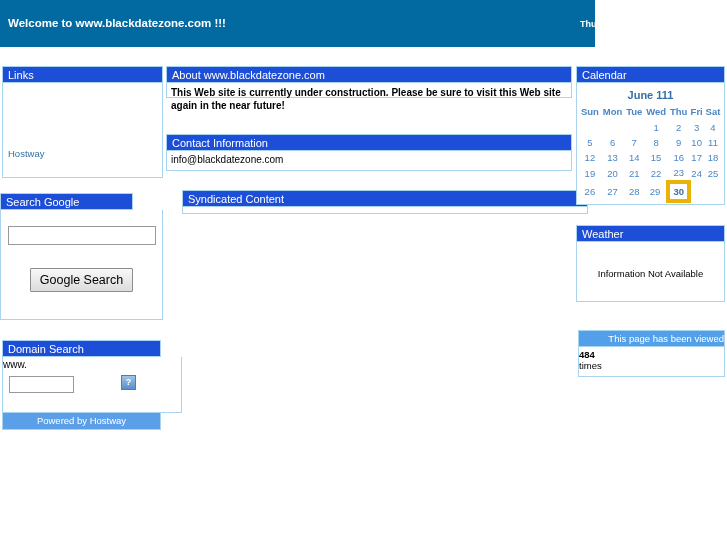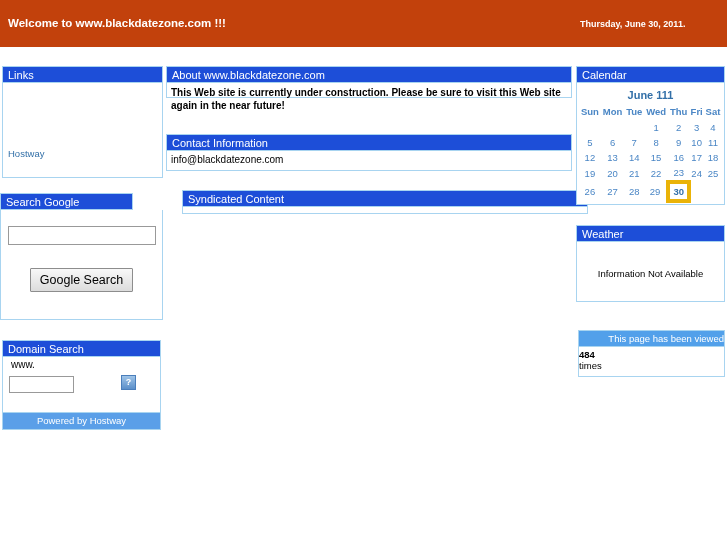--- a/index.html
+++ b/index.html
@@ -13,22 +13,22 @@
     font-family: "Liberation Sans", sans-serif;
     font-size: 11px;
     color: #000000;
     overflow: hidden;
   }
 
   
   #banner {
     position: absolute;
     left: 0; top: 0;
-    width: 727px; height: 47px;
-    background: #c2410c;
+    width: 595px; height: 47px;
+    background: #0369a1;
   }
   #banner-title {
     position: absolute;
     left: 8px; top: 17px;
     color: #ffffff;
     font-size: 11.5px;
     font-weight: bold;
     white-space: nowrap;
   }
   #banner-date {
@@ -108,23 +108,23 @@
     font-size: 12.5px;
     color: #000000;
     background: linear-gradient(#f8f8f8, #dcdcdc);
     border: 1px solid #8d8d8d;
     border-radius: 1px;
   }
 
   #domain-panel { left: 2px; top: 340px; width: 159px; height: 92px; border: none; }
   #domain-title { width: 159px; }
   #domain-body {
-    width: 159px; height: 56px;
+    width: 180px; height: 56px;
     position: relative;
-    padding: 2px 8px;
+    padding: 2px 0;
   }
   #domain-www { font-size: 10px; color: #000000; }
   #domain-input {
     position: absolute;
     left: 6px; top: 19px;
     width: 65px; height: 17px;
     box-sizing: border-box;
     border: 1px solid #999999;
     background: #ffffff;
     font-family: "Liberation Sans", sans-serif;

